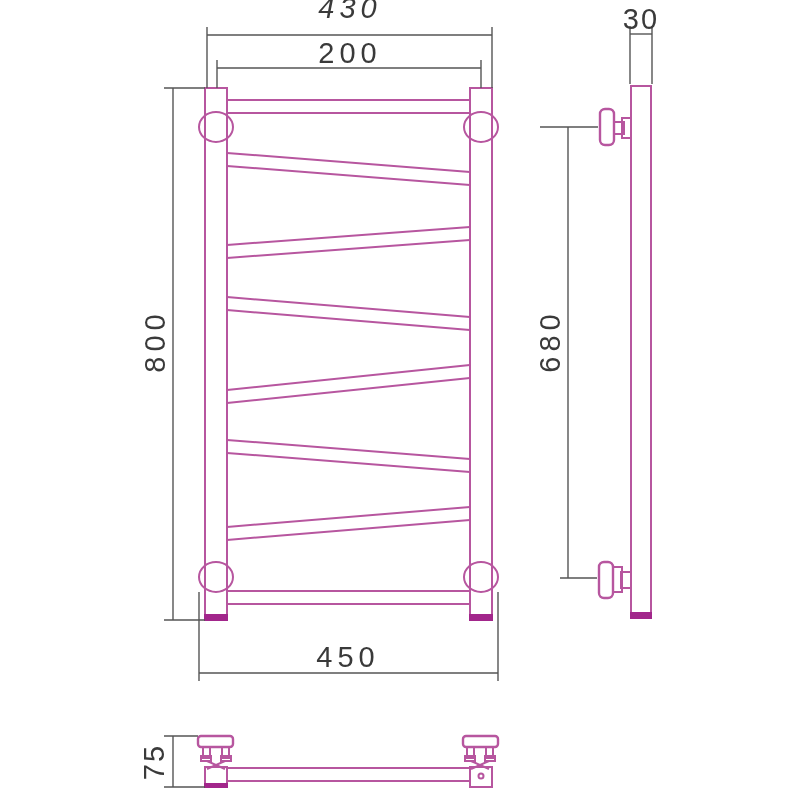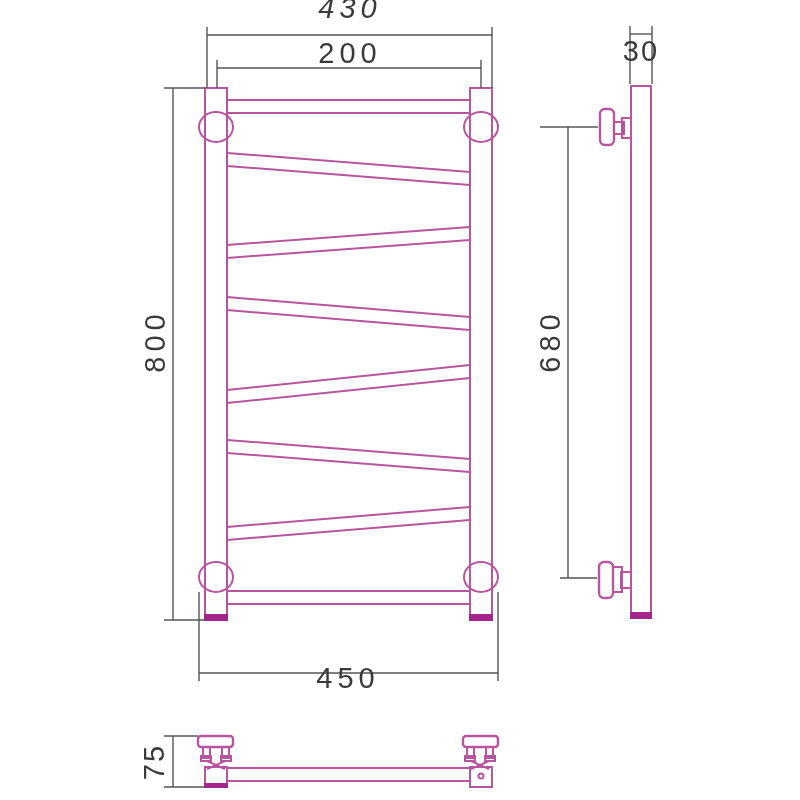--- a/index.html
+++ b/index.html
@@ -167,21 +167,21 @@
       <line class="dimline" x1="164" y1="787" x2="205" y2="787"></line>
     </g>
   </svg>
 
   <div class="dim-label" style="left:350px;top:8px;font-style:italic;">430</div>
 
   <div class="dim-label" style="left:350px;top:53px;">200</div>
 
   <div class="dim-label vert" style="left:155px;top:341px;">800</div>
 
-  <div class="dim-label" style="left:348px;top:657px;margin-top:21px;">450</div>
+  <div class="dim-label" style="left:348px;top:657px;">450</div>
 
-  <div class="dim-label" style="left:641px;top:19px;letter-spacing:2px;margin-top:32px;">30</div>
+  <div class="dim-label" style="left:641px;top:19px;letter-spacing:2px;">30</div>
 
   <div class="dim-label vert" style="left:550px;top:341px;">680</div>
 
   <div class="dim-label vert" style="left:154px;top:762px;letter-spacing:2px;">75</div>
 
 </div>
 
 </body></html>

